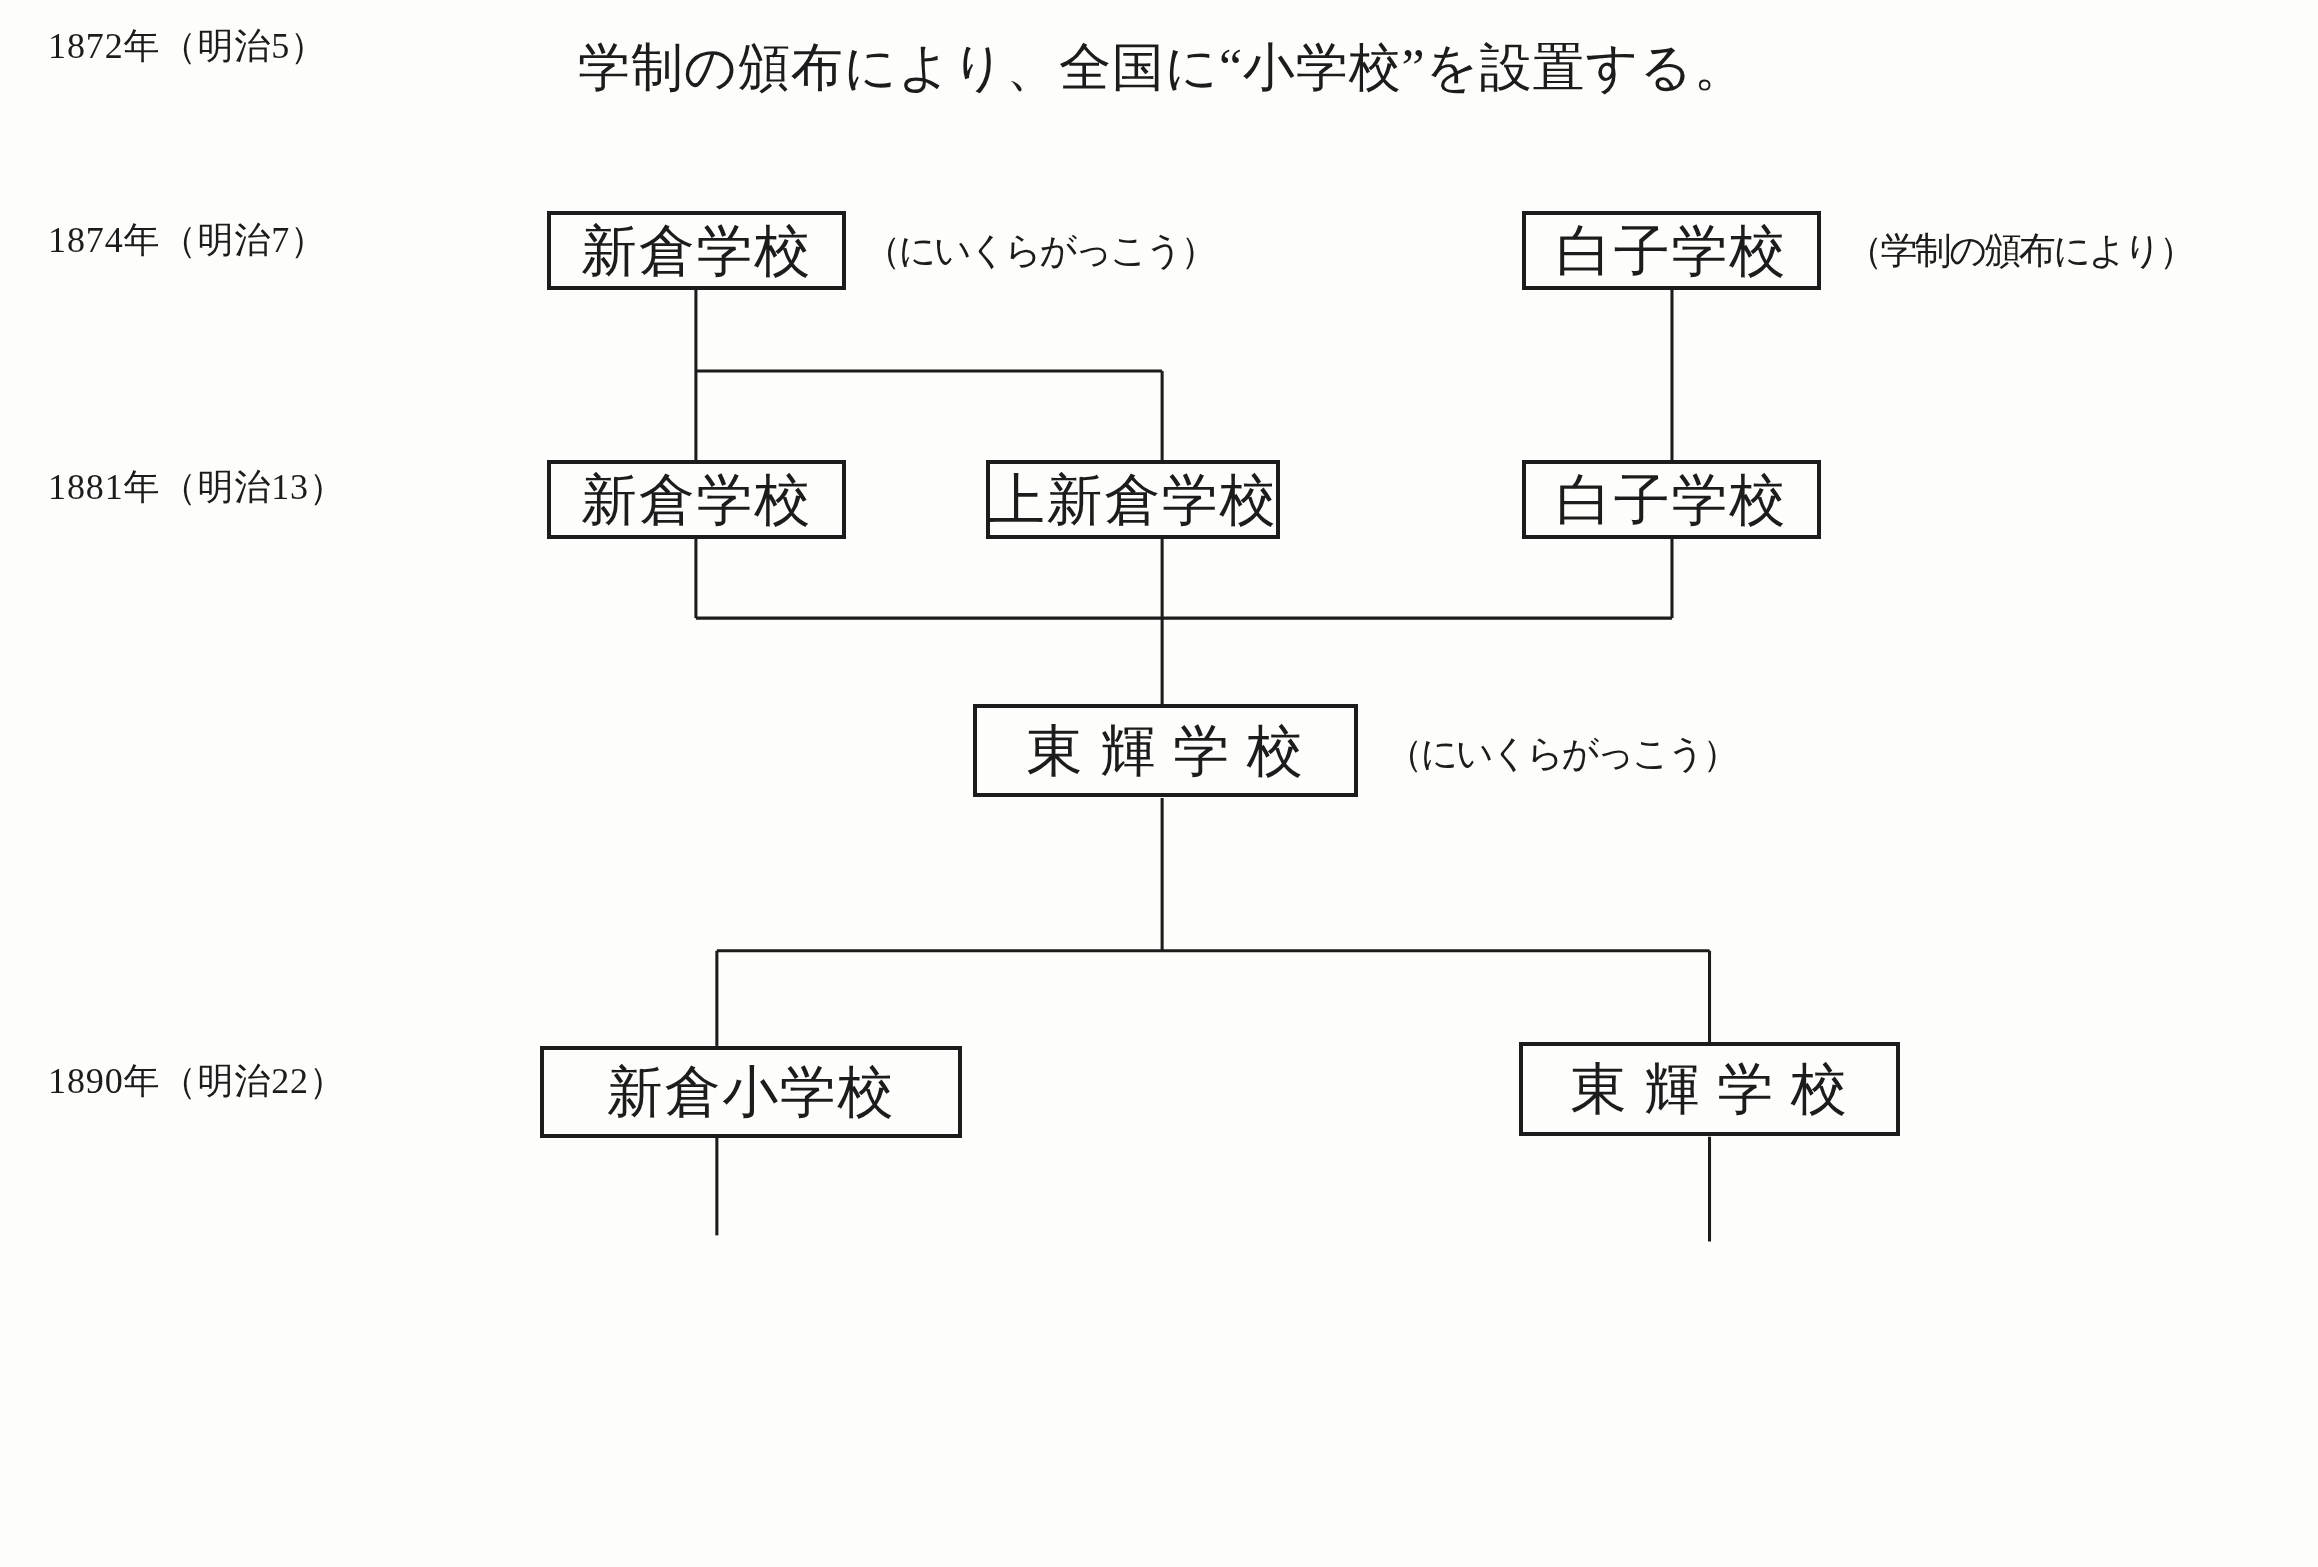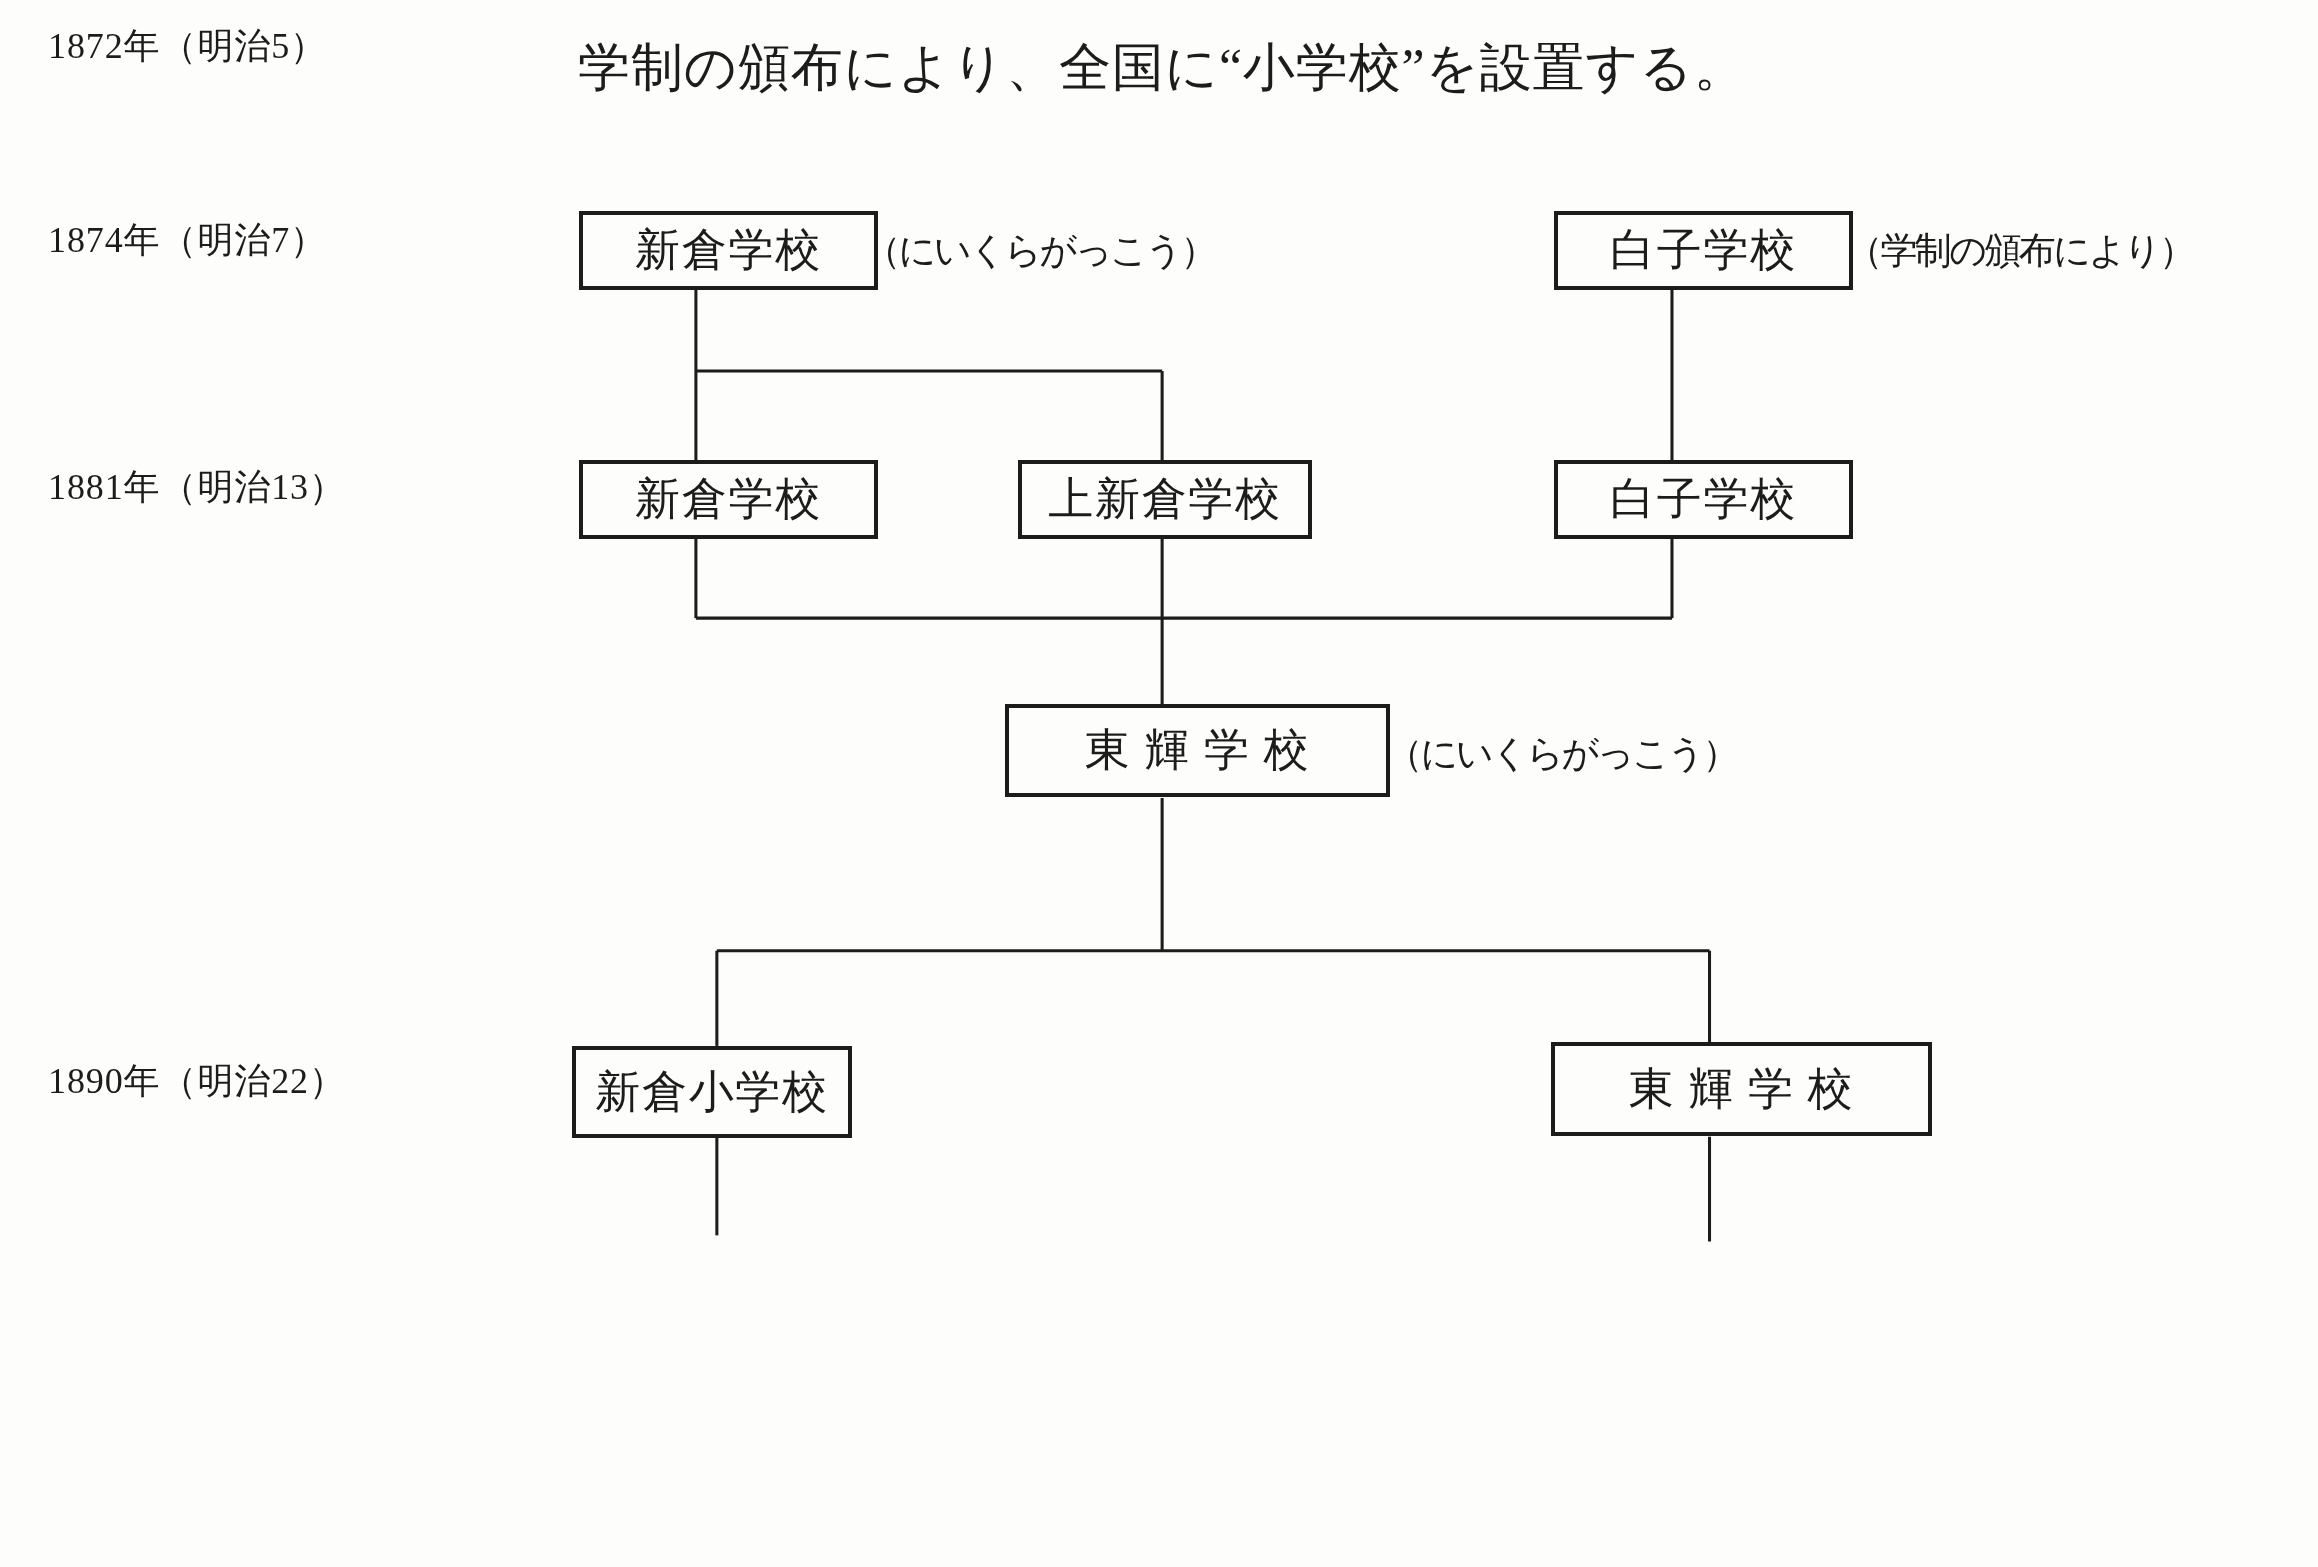--- a/index.html
+++ b/index.html
@@ -29,25 +29,24 @@
     margin-top:12px;
   }
   .school-box{
     position:absolute;
     box-sizing:border-box;
     border:4.4px solid var(--ink);
     background:var(--paper);
     display:flex;
     align-items:center;
     justify-content:center;
-    font-size:45px;
+    font-size:56px;
     line-height:1;
     letter-spacing:1.7px;
     white-space:nowrap;
-    margin-left:32px;
   }
   .furigana{
     font-size:37px;
     line-height:1.2;
     letter-spacing:-2.6px;
   }
   svg.connectors{
     position:absolute;
     left:0;top:0;
     width:2319px;
@@ -105,17 +104,17 @@
 
   <div class="abs year-label" style="left:48px;top:467px">1881年（明治13）</div>
   <div class="school-box" style="left:547px;top:460px;width:299px;height:79px">新倉学校</div>
   <div class="school-box" style="left:986px;top:460px;width:294px;height:79px">上新倉学校</div>
   <div class="school-box" style="left:1522px;top:460px;width:299px;height:79px">白子学校</div>
 
   <div class="school-box" style="left:973px;top:704px;width:385px;height:93px">東 輝 学 校</div>
   <div class="abs furigana" style="left:1386px;top:732px">（にいくらがっこう）</div>
 
   <div class="abs year-label" style="left:48px;top:1061px">1890年（明治22）</div>
-  <div class="school-box" style="left:540px;top:1046px;width:280px;height:92px">新倉小学校</div>
+  <div class="school-box" style="left:540px;top:1046px;width:422px;height:92px">新倉小学校</div>
   <div class="school-box" style="left:1519px;top:1042px;width:381px;height:94px">東 輝 学 校</div>
 
 </div>
 
 
 </body></html>

